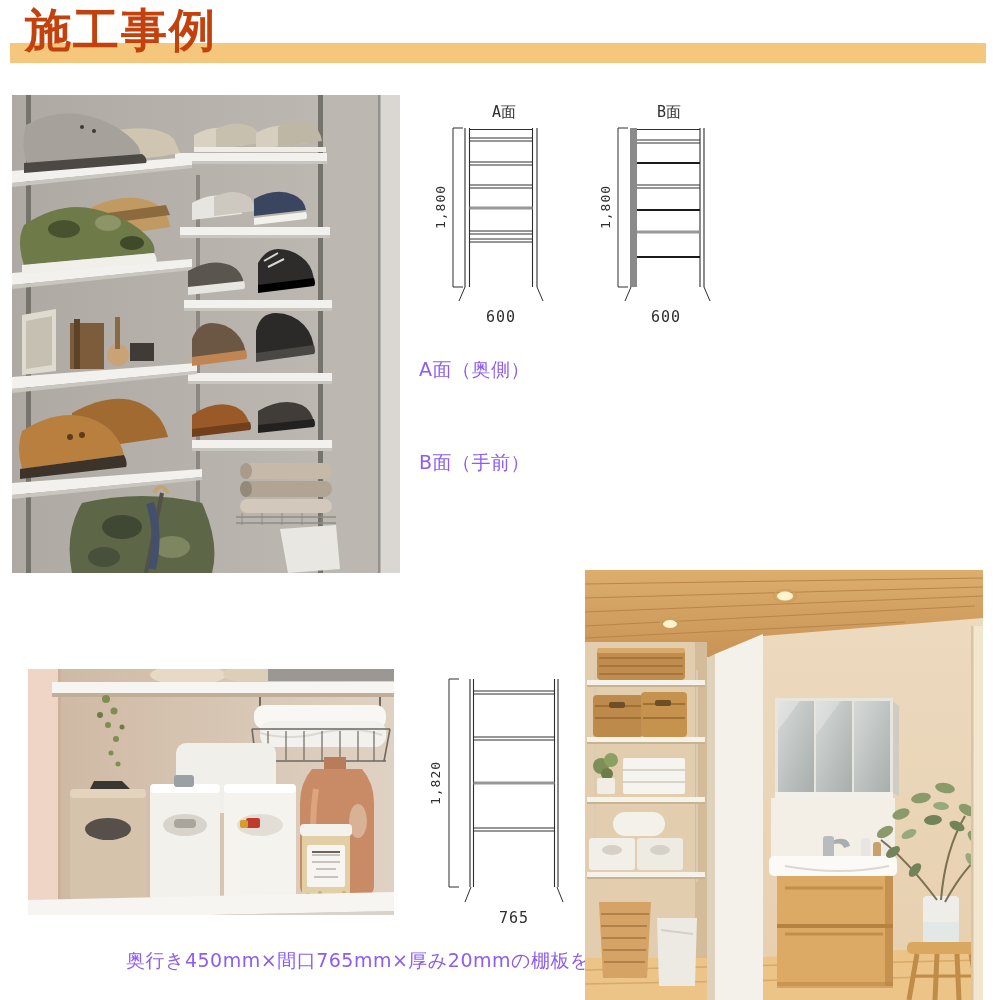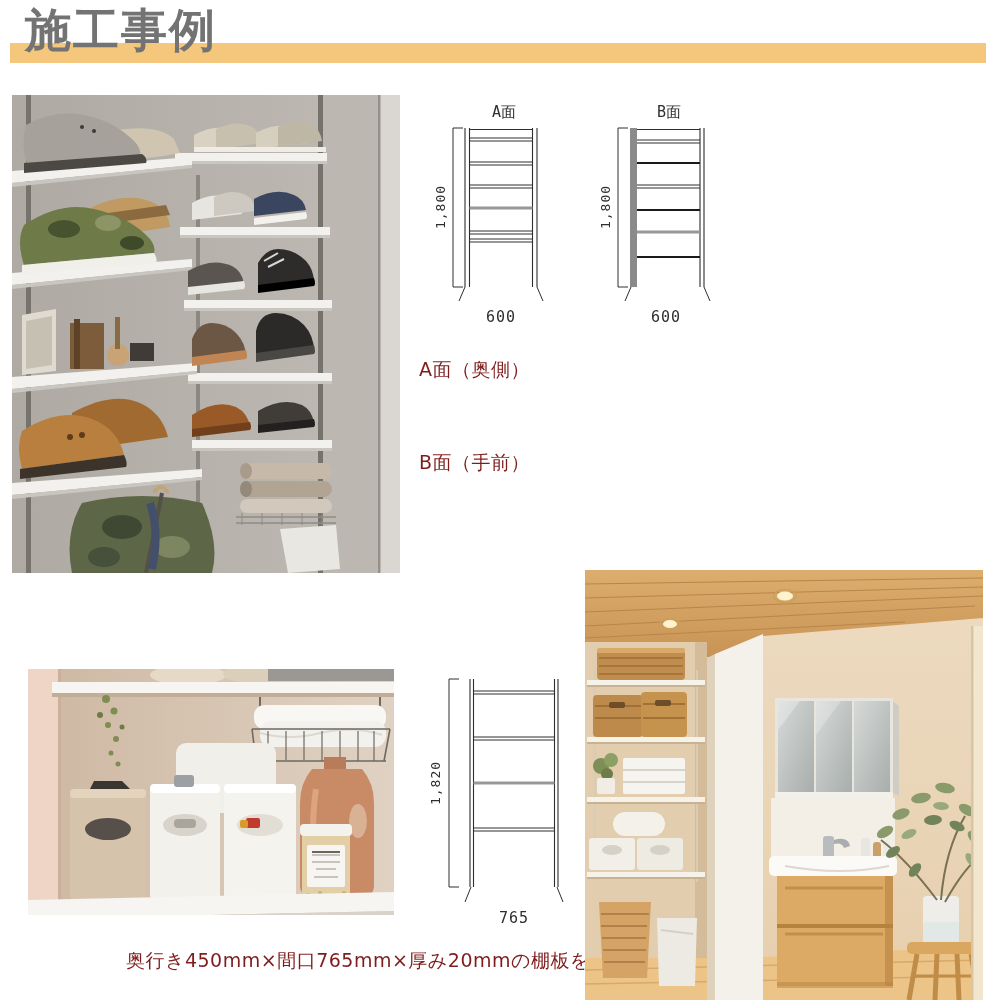--- a/index.html
+++ b/index.html
@@ -4,21 +4,21 @@
 <style>
   html,body{margin:0;padding:0;background:#ffffff;}
   .stage{
     position:relative;width:1000px;height:1000px;background:#ffffff;overflow:hidden;
     font-family:"DejaVu Sans","Liberation Sans",sans-serif;color:#333;
   }
   
   .accent-bar{position:absolute;left:10px;top:43px;width:976px;height:20px;background:#f5c77c;}
   .page-title{
     position:absolute;left:25px;top:0px;margin:0;
-    font-size:46px;font-weight:900;letter-spacing:2px;color:#737373;line-height:60px;
+    font-size:46px;font-weight:900;letter-spacing:2px;color:#c2410c;line-height:60px;
   }
   
   .photo{position:absolute;margin:0;padding:0;overflow:hidden;}
   .photo svg{display:block;}
   .photo1{left:12px;top:95px;width:388px;height:478px;}
   .photo2{left:28px;top:669px;width:366px;height:246px;}
   .photo3{left:585px;top:570px;width:398px;height:430px;}
   
   .diagram{position:absolute;}
   .diagram svg{display:block;overflow:visible;}
@@ -29,21 +29,21 @@
   .dline{stroke:#2e2e2e;stroke-width:1;fill:none;}
   .rail{stroke:#2e2e2e;stroke-width:1.1;fill:none;}
   .shelf{stroke:#2e2e2e;stroke-width:1;fill:none;}
   .shelf-thick{stroke:#1a1a1a;stroke-width:2.2;fill:none;}
   .shelf-gray{stroke:#979797;stroke-width:3;fill:none;}
   .post{fill:#8a8a8a;}
   .diagram-a{left:440px;top:95px;text-align:right;}
   .diagram-b{left:600px;top:95px;}
   .diagram-c{left:430px;top:665px;}
   
-  .spec{position:absolute;margin:0;font-size:19px;line-height:25px;color:#7f1d1d;letter-spacing:0.5px;}
+  .spec{position:absolute;margin:0;font-size:19px;line-height:25px;color:#8b5cf6;letter-spacing:0.5px;}
   .spec-a-title{left:419px;top:357px;}
   .spec-a-text {left:419px;top:383px;}
   .spec-b-title{left:419px;top:428px;margin-top:22px;}
   .spec-b-text {left:419px;top:454px;}
   .spec-c-text {left:126px;top:948px;}
 </style>
 </head>
 <body>
 
 <div class="stage">

